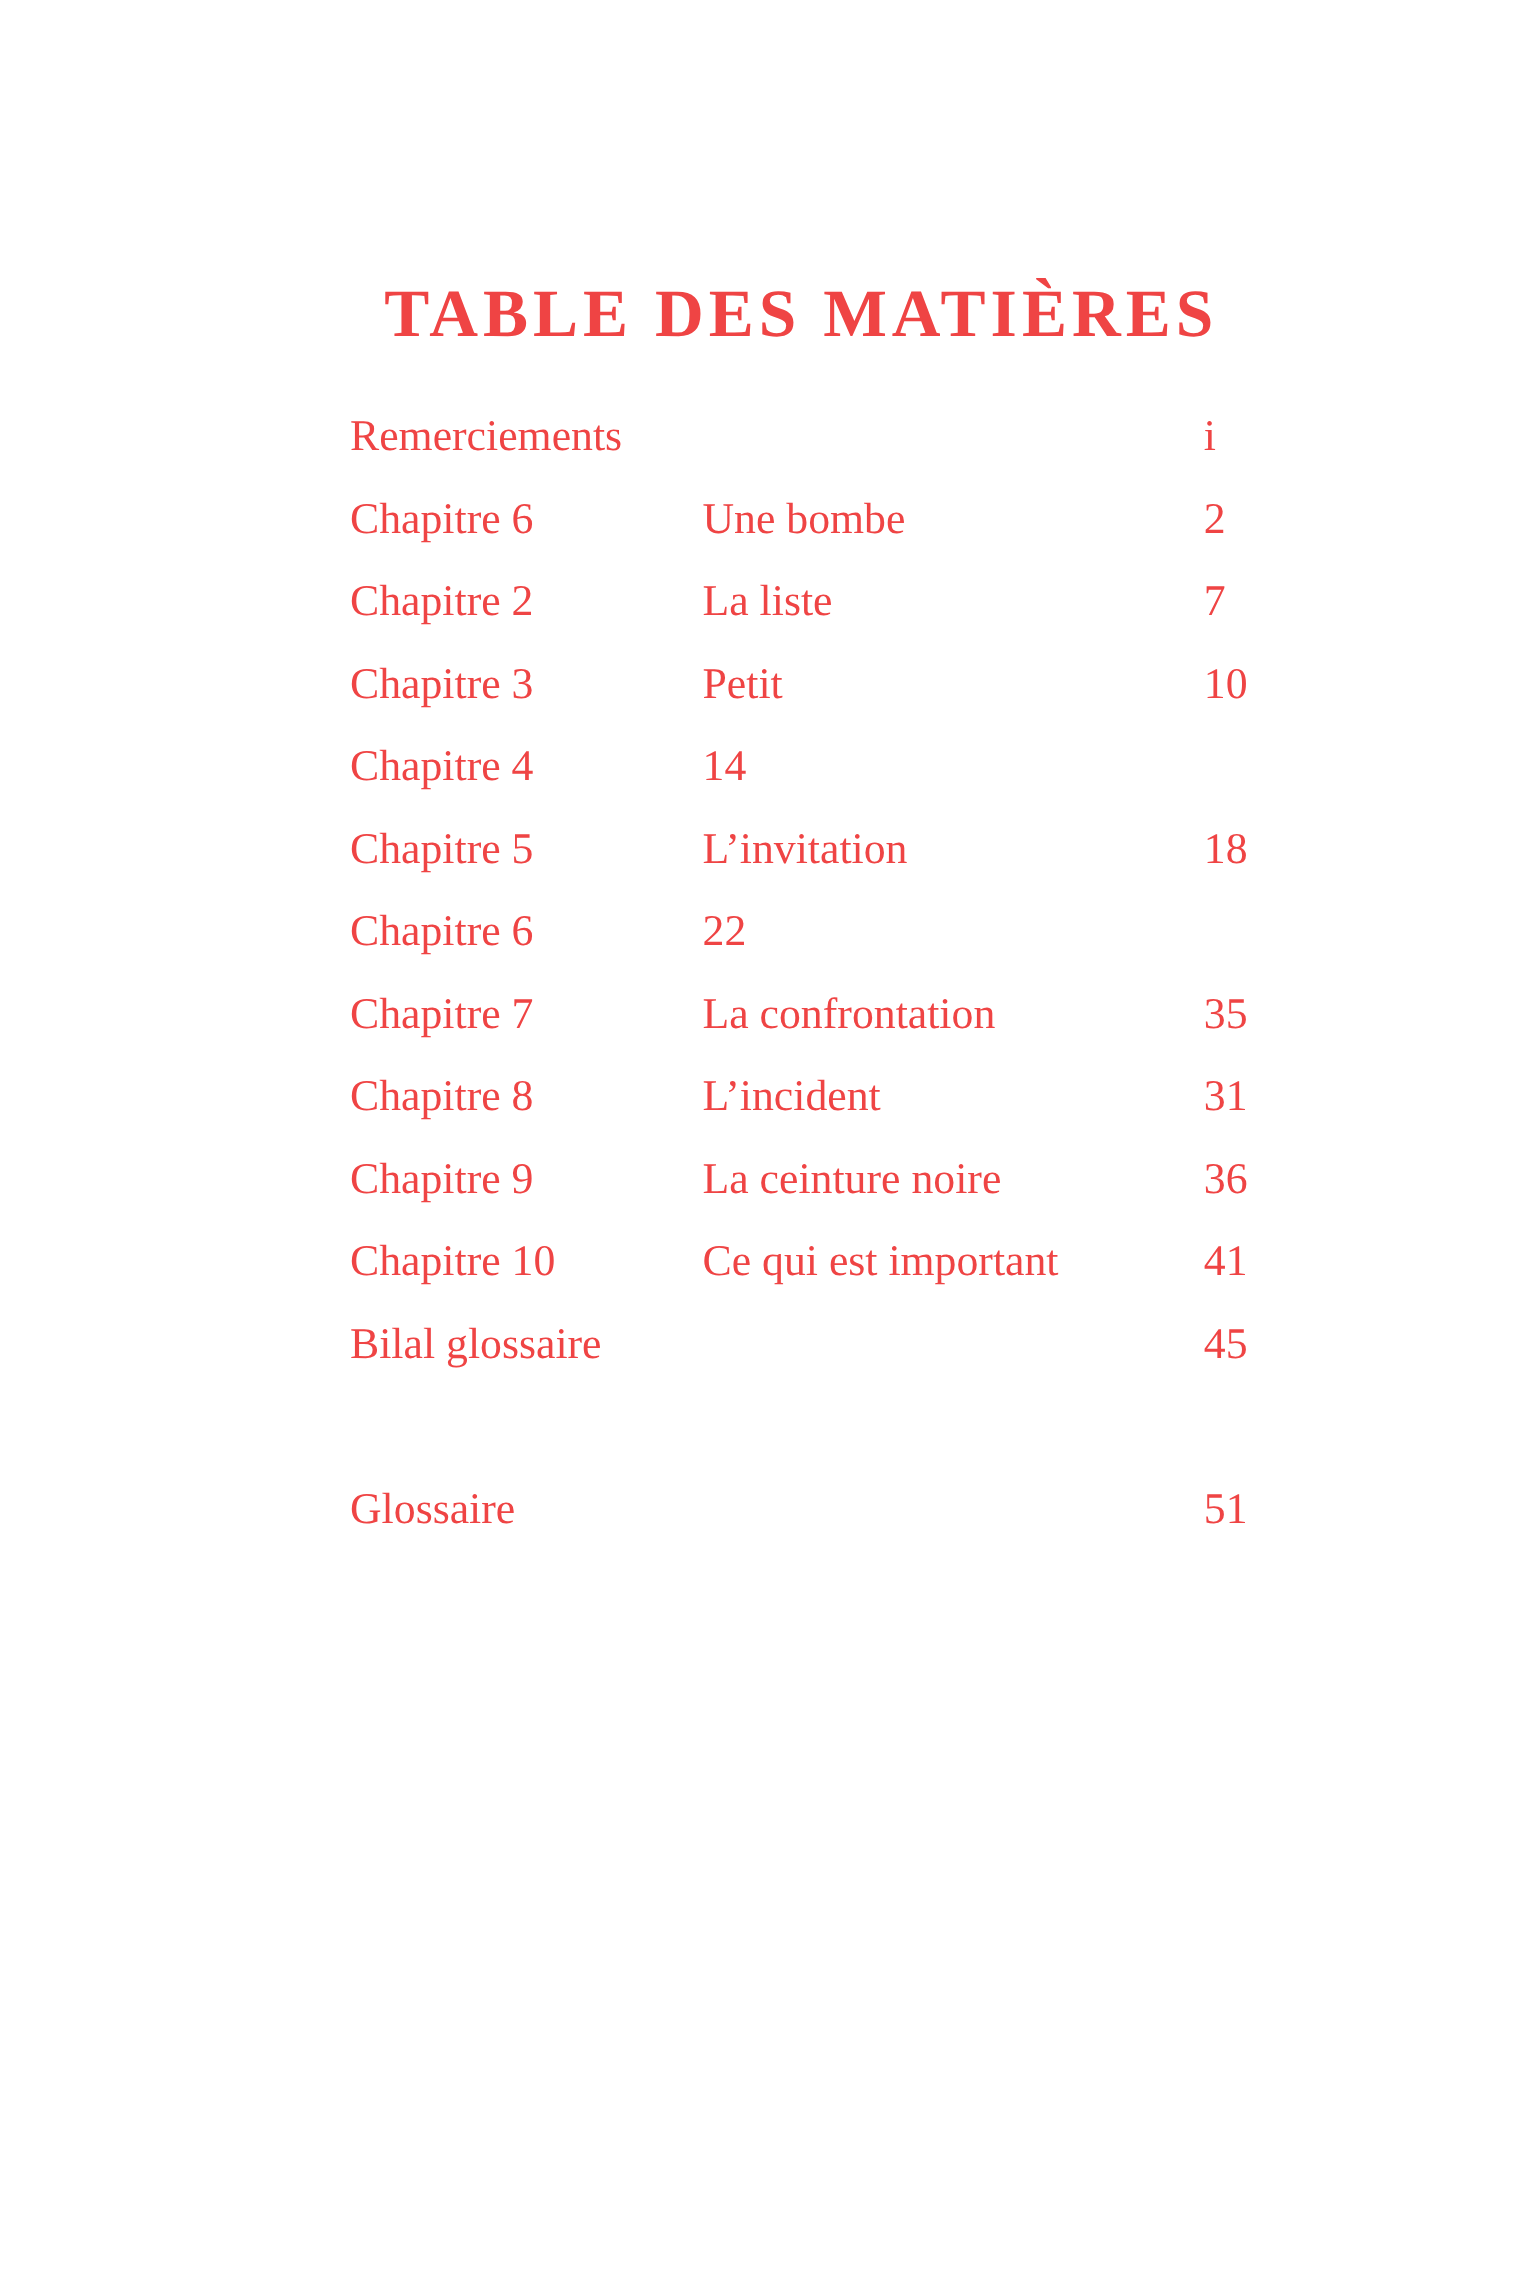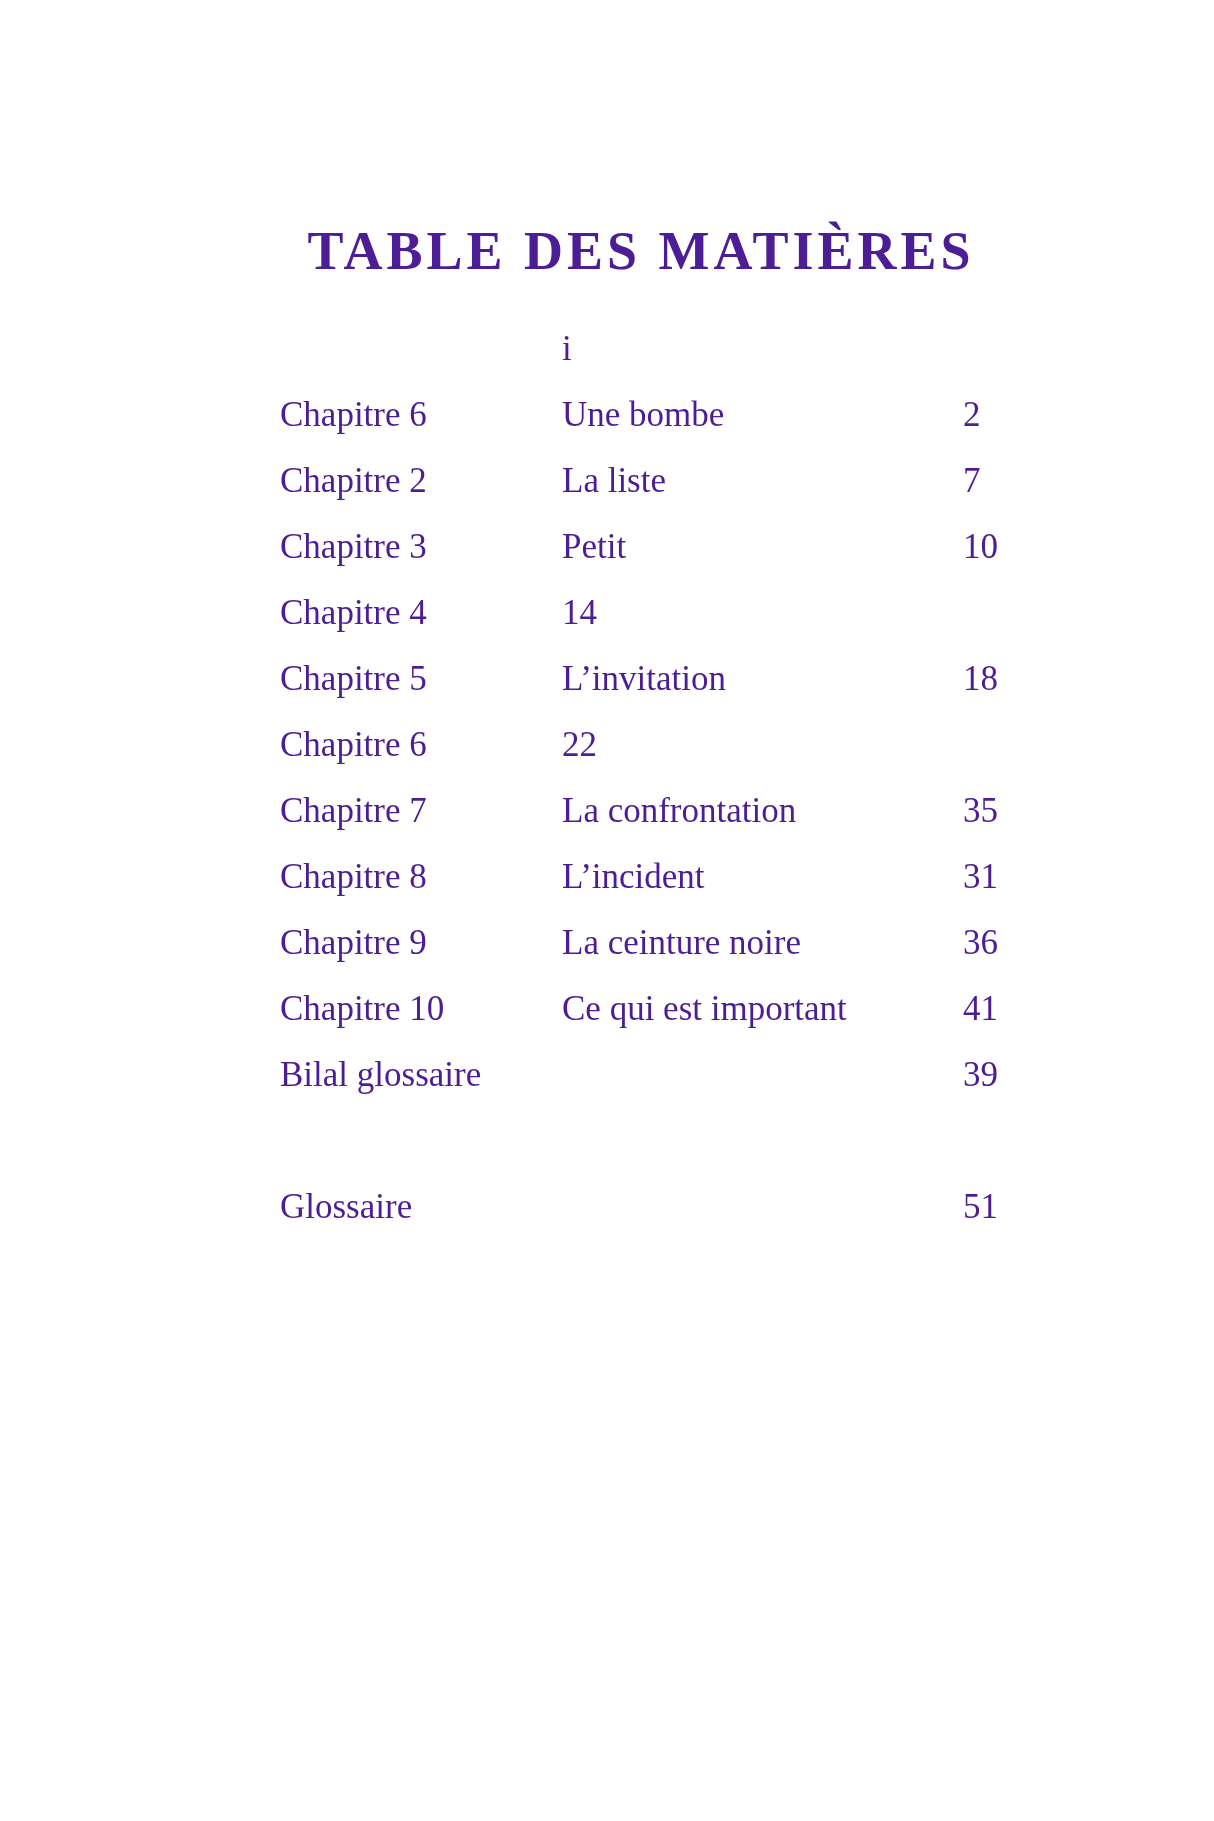--- a/index.html
+++ b/index.html
@@ -44,28 +44,29 @@
     white-space: nowrap;
   }
   .toc-row span {
     display: block;
     overflow: visible;
   }
 </style>
 </head>
 <body>
 
-<div class="page" style="color: #4c1d95; background: rgb(255, 255, 255);">
+<div class="page" style="color: #ef4444; background: rgb(255, 255, 255);">
   <div class="content">
 
     <h1 class="doc-title">TABLE DES MATIÈRES</h1>
 
     <div class="toc">
 
       <div class="toc-row">
+        <span>Remerciements</span>
         <span></span>
         <span>i</span>
       </div>
 
       <div class="toc-row">
         <span>Chapitre 6</span>
         <span>Une bombe</span>
         <span>2</span>
       </div>
 
@@ -117,21 +118,21 @@
 
       <div class="toc-row">
         <span>Chapitre 10</span>
         <span>Ce qui est important</span>
         <span>41</span>
       </div>
 
       <div class="toc-row">
         <span>Bilal glossaire</span>
         <span></span>
-        <span>39</span>
+        <span>45</span>
       </div>
 
       <div class="toc-row">
         <span></span>
         <span></span>
       </div>
 
       <div class="toc-row">
         <span>Glossaire</span>
         <span></span>

